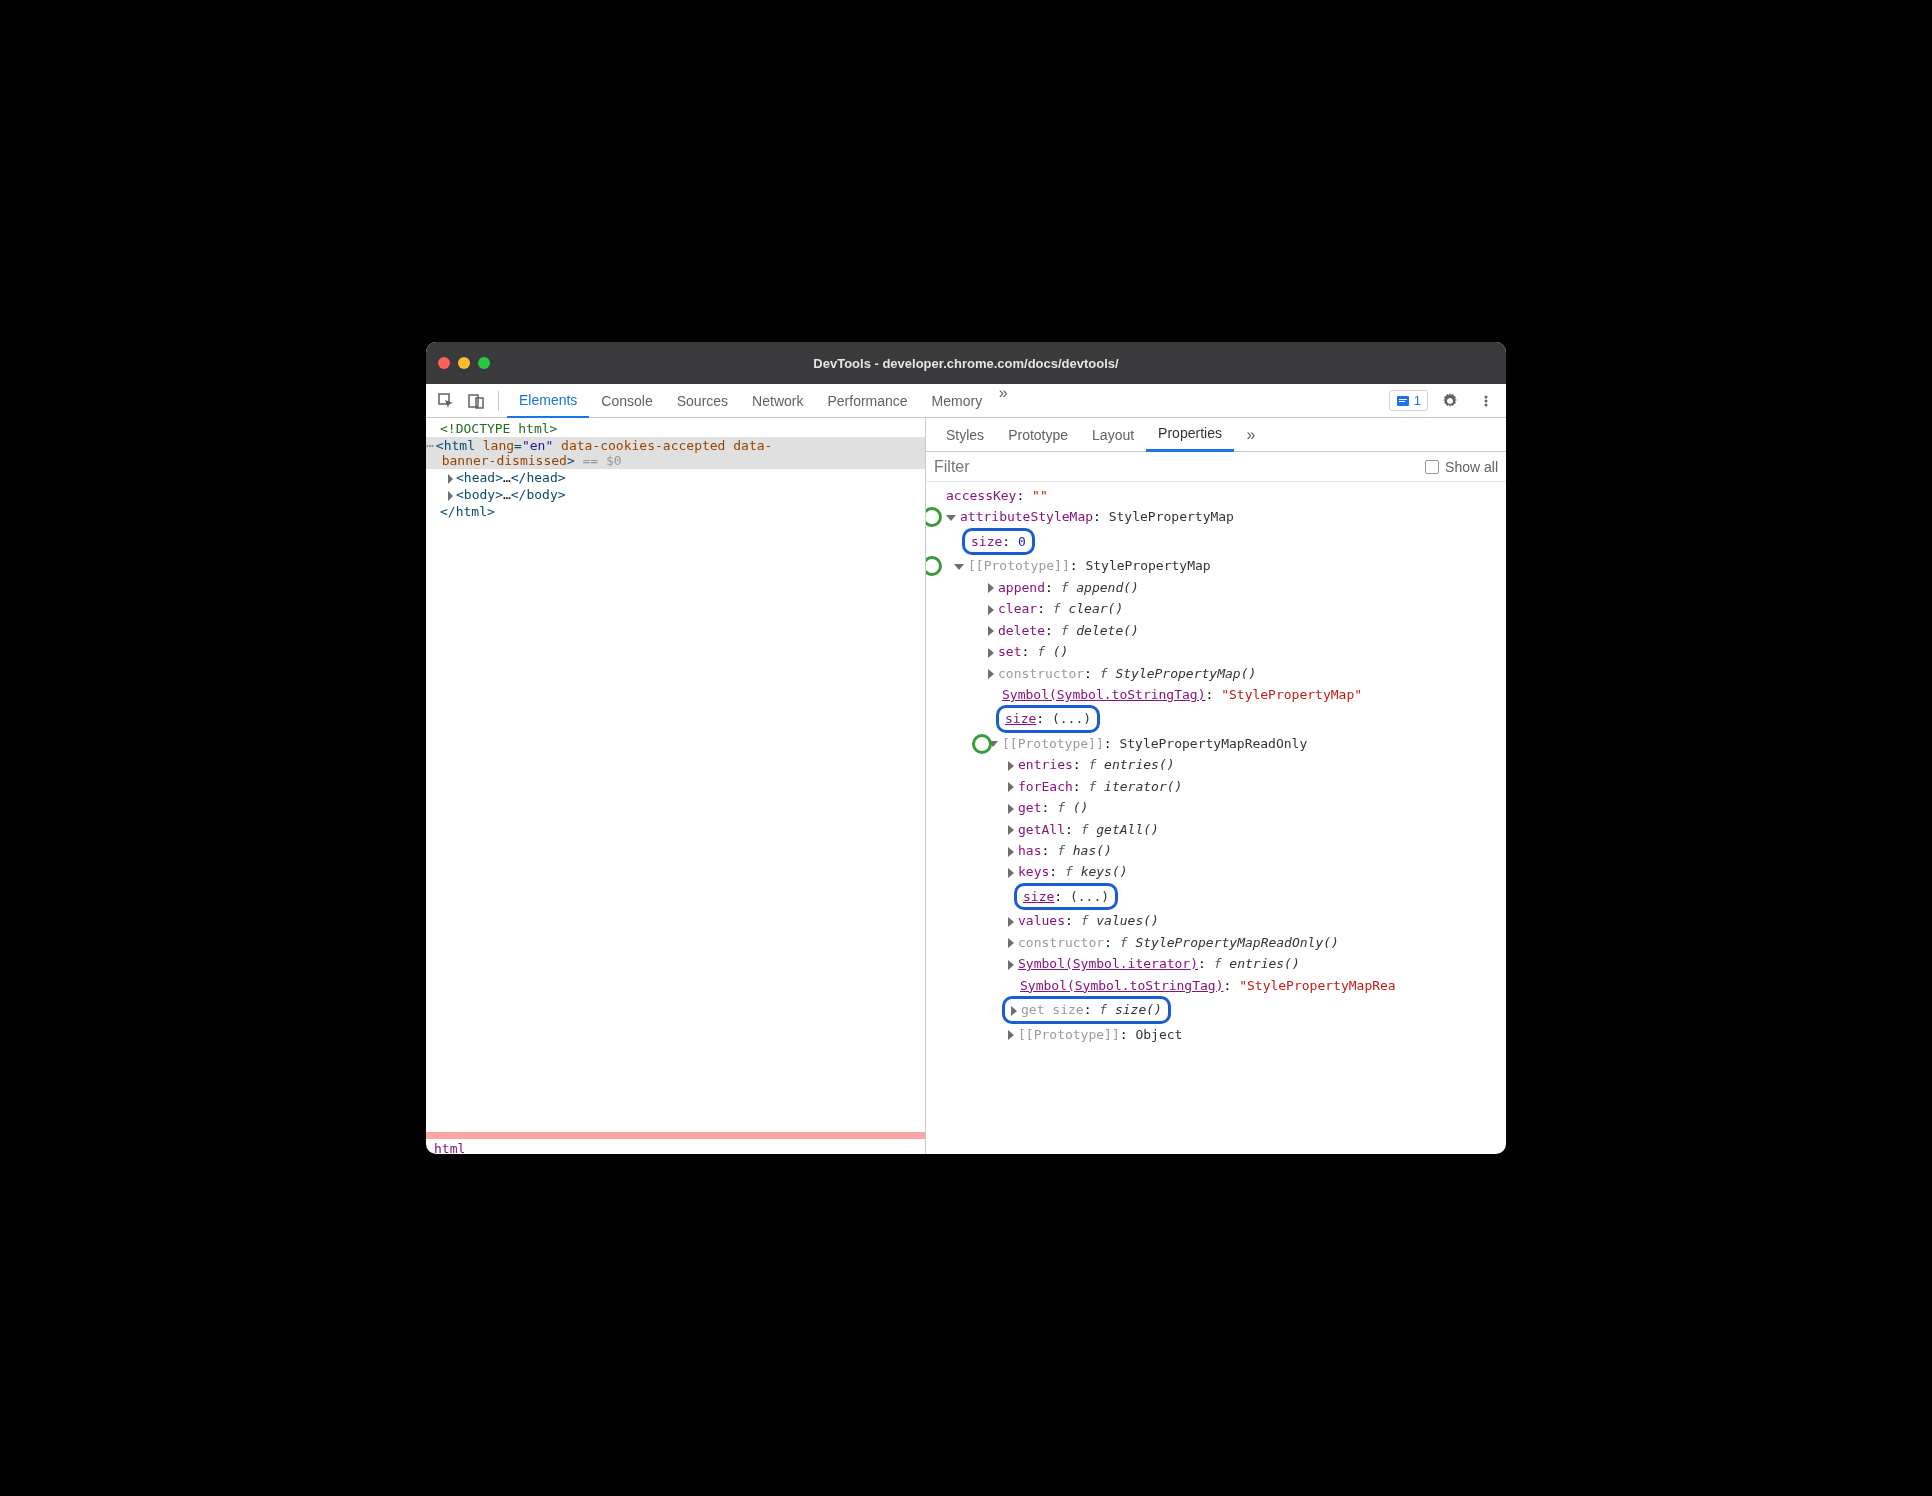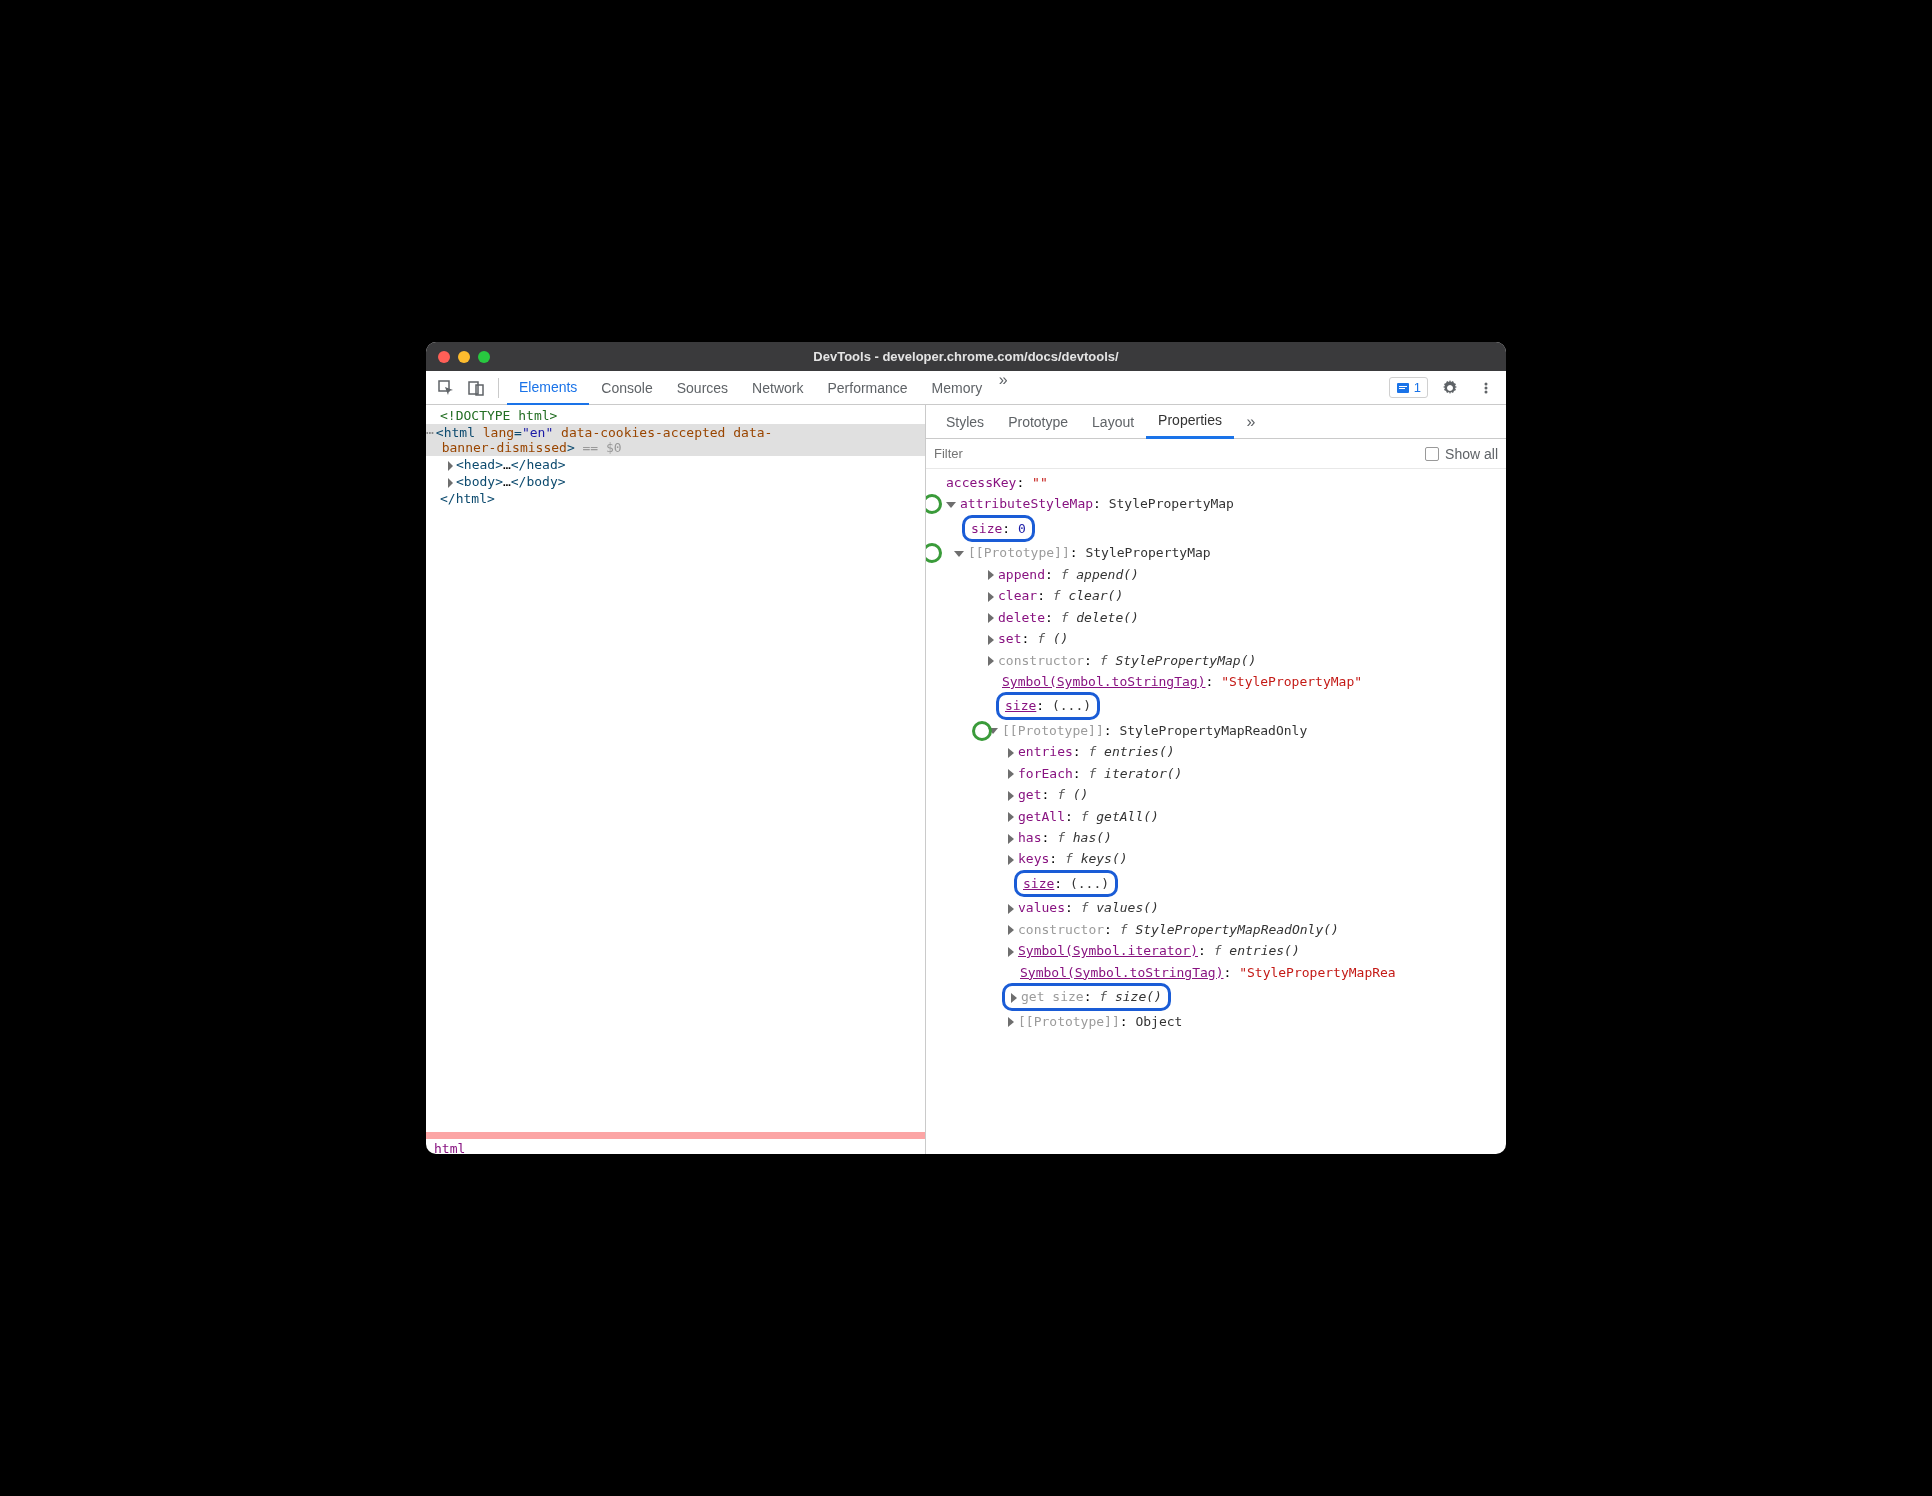--- a/index.html
+++ b/index.html
@@ -16,21 +16,21 @@
   width: 1080px;
   height: 812px;
   background: #fff;
   border-radius: 10px;
   box-shadow: 0 20px 60px rgba(0,0,0,0.5);
   display: flex;
   flex-direction: column;
   overflow: hidden;
 }
 .titlebar {
-  height: 29px;
+  height: 42px;
   background: #3a3a3c;
   display: flex;
   align-items: center;
   padding: 0 12px;
   position: relative;
 }
 .traffic-lights { display: flex; gap: 8px; }
 .tl { width: 12px; height: 12px; border-radius: 50%; }
 .tl.red { background: #ff5f57; }
 .tl.yellow { background: #febc2e; }
@@ -125,21 +125,21 @@
 }
 .side-tab.active { color: #333; border-bottom: 3px solid #1a73e8; font-weight: 500; }
 .filter-row {
   height: 30px;
   border-bottom: 1px solid #e8e8e8;
   display: flex; align-items: center;
   padding: 0 8px;
 }
 .filter-input {
   flex: 1; border: none; outline: none;
-  font-size: 13px; color: #888;
+  font-size: 16px; color: #888;
 }
 .showall { display: flex; align-items: center; gap: 6px; font-size: 14px; color: #5f6367; }
 .showall-cb { width: 14px; height: 14px; border: 1px solid #999; border-radius: 2px; }
 .props {
   flex: 1; overflow: auto;
   font-family: Menlo, Monaco, monospace;
   font-size: 13px;
   padding: 3px 6px;
   line-height: 1.65;
 }

